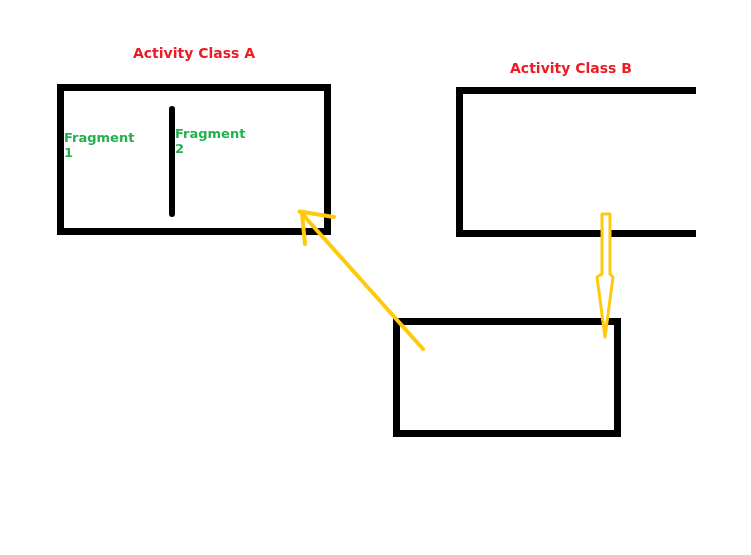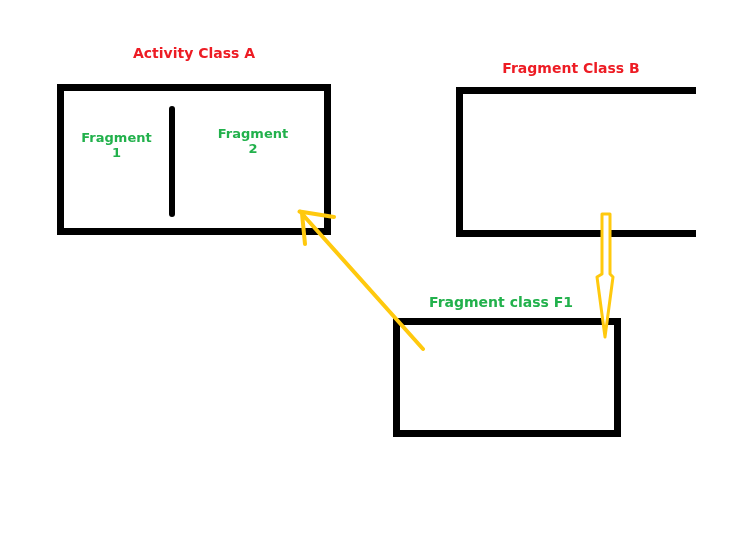--- a/index.html
+++ b/index.html
@@ -27,21 +27,21 @@
   }
   .box-a{left:57px;top:84px;width:274px;height:151px;}
   .box-b{left:456px;top:87px;width:257px;height:150px;}
   .box-f1{left:393px;top:318px;width:228px;height:119px;}
   .divider{
     position:absolute;left:169px;top:106px;width:6px;height:111px;
     background:var(--box_border_color);border-radius:3px;
   }
   .fraglabel{
     position:absolute;color:var(--fragment_label_color);font-weight:bold;
-    font-size:13px;line-height:15px;text-align:center;
+    font-size:13px;line-height:15px;
   }
   .fraglabel-1{left:64px;top:130px;width:105px;}
   .fraglabel-2{left:175px;top:126px;width:156px;}
   .label-a{left:57px;top:44px;width:274px;}
   .label-b{left:471px;top:59px;width:200px;}
   .label-f1{left:401px;top:293px;width:200px;}
   svg.overlay{
     position:absolute;left:0;top:0;width:751px;height:555px;
     pointer-events:none;
   }
@@ -54,23 +54,22 @@
     stroke-linejoin:round;
   }
 </style>
 </head>
 <body>
 
 <div class="stage">
 
   <div class="label red label-a">Activity Class A</div>
 
-  <div class="label red label-b">Fragment Class B</div>
+  <div class="label red label-b">Activity Class B</div>
 
-  <div class="label green label-f1">Fragment class F1</div>
 
   <div class="box box-a"></div>
   <div class="divider"></div>
 
   <div class="fraglabel fraglabel-1">
     <div>Fragment</div>
     <div>1</div>
   </div>
 
   <div class="fraglabel fraglabel-2">

